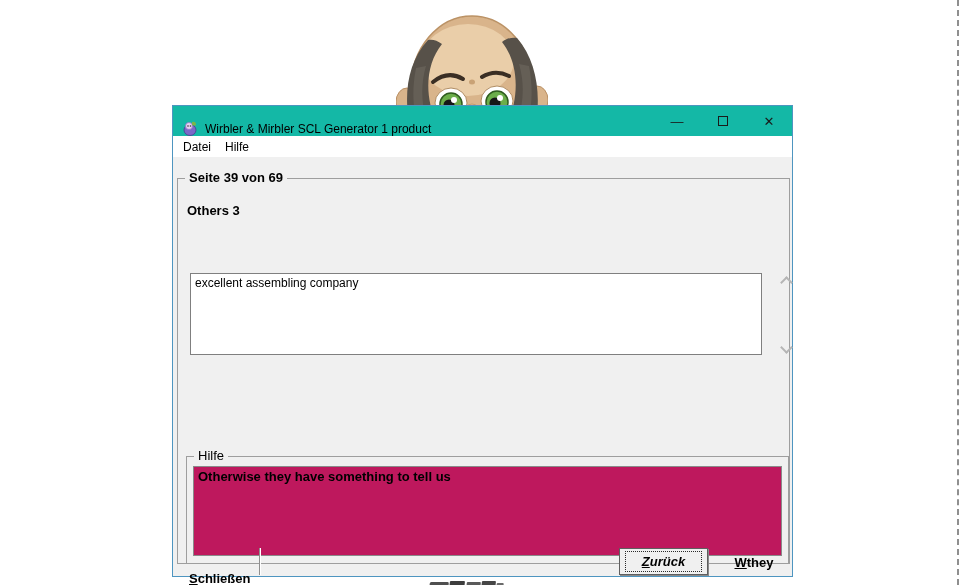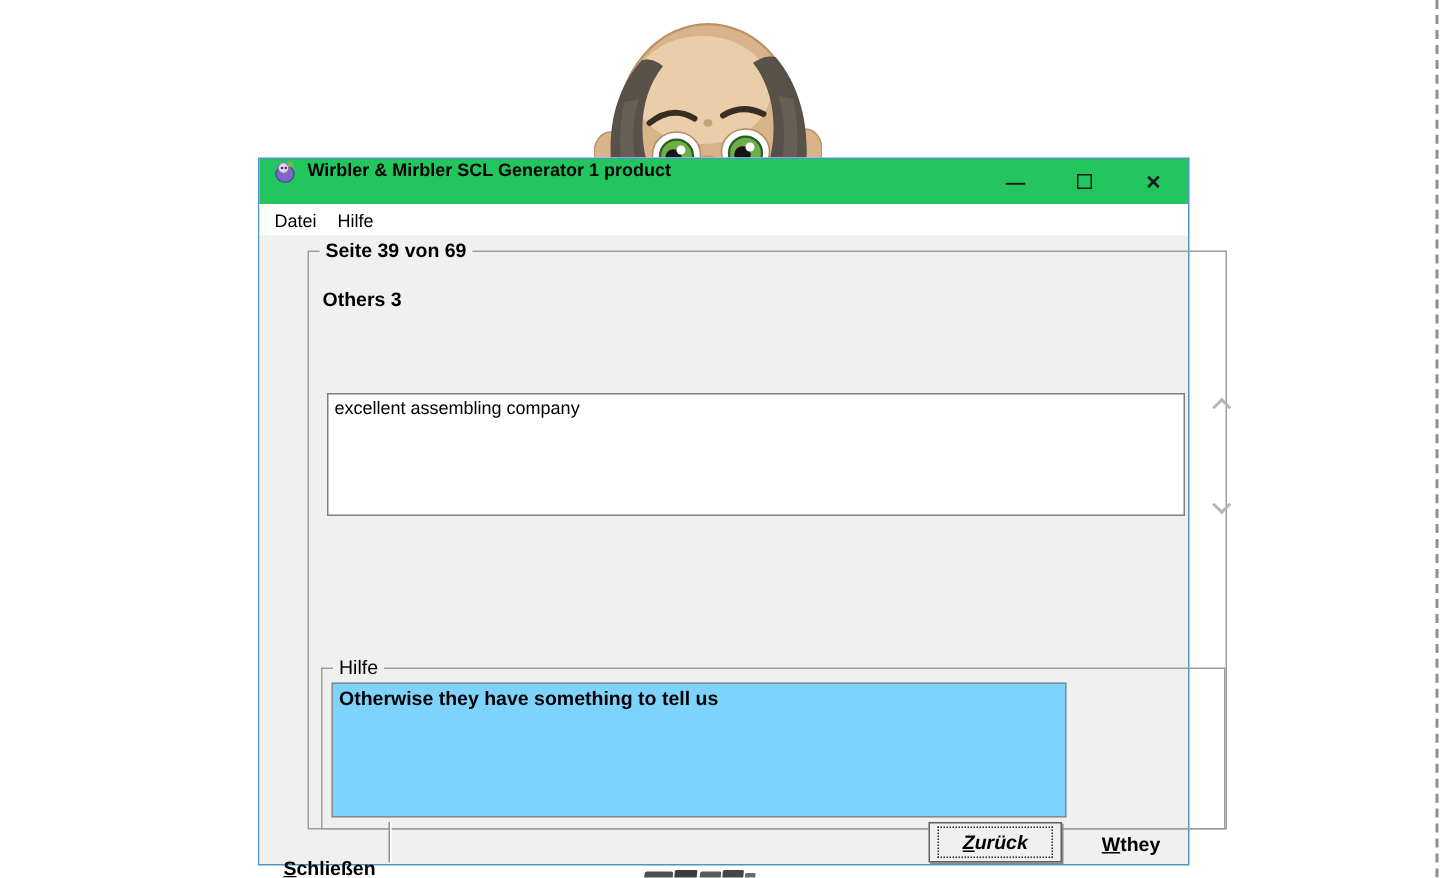--- a/index.html
+++ b/index.html
@@ -11,56 +11,56 @@
   #screen { position:relative; width:963px; height:585px; background:#fff; }
   .right-dashed { left:957px; top:0; height:585px; width:0;
                   border-left:2px dashed #8f8f8f; }
   .head-wrap { left:396px; top:8px; width:152px; height:97px; overflow:hidden; z-index:1; }
   .feet-wrap { left:426px; top:576px; width:78px; height:9px; z-index:1; }
 
   
   .window { left:172px; top:105px; width:621px; height:472px; background:#ffffff;
             border:1px solid #4e95c0; z-index:2; font-size:13px; color:#000; }
 
-  .titlebar { position:absolute; left:0; top:0; right:0; height:30px; background:#22c55e;
-              display:flex; align-items:flex-start; padding-left:9px;font-weight:bold; }
+  .titlebar { position:absolute; left:0; top:0; right:0; height:30px; background:#14b8a6;
+              display:flex; align-items:flex-end; padding-left:9px; }
   .title-icon { width:16px; height:16px; flex:0 0 16px; }
   .title-text { margin-left:7px; font-size:12px; color:#000; }
   .controls { position:absolute; right:0; top:0; height:30px; display:flex; }
   .ctrl { width:46px; height:30px; display:flex; align-items:center; justify-content:center;
           font-size:13px; color:#1a1a1a; cursor:default; }
   .max-box { width:10px; height:10px; border:1px solid #1a1a1a; }
 
   .menubar { position:absolute; left:0; top:30px; right:0; height:21px; background:#fff;
              display:flex; align-items:center; padding-left:3px; font-size:12px; }
   .menu-item { padding:2px 7px; }
 
   .client { position:absolute; left:0; top:51px; right:0; bottom:0; background:#f0f0f0; }
 
   .group { position:absolute; border:1px solid #9e9e9e; }
   .group-label { position:absolute; top:-9px; left:7px; background:#f0f0f0; padding:0 4px;
                  font-size:13px; line-height:15px; }
-  .group-main { left:4px; top:10px; width:613px; height:386px;margin-left:28px; }
+  .group-main { left:4px; top:21px; width:613px; height:386px; }
   .group-main > .group-label { font-weight:bold; }
 
   .question { position:absolute; left:9px; top:24px; font-weight:bold; font-size:13px; }
 
   .answer-box { position:absolute; left:12px; top:94px; width:572px; height:82px;
                 background:#fff; border:1px solid #7f7f7f; font-size:12px;
                 font-family:"Liberation Sans", sans-serif; padding:2px 4px;
                 resize:none; overflow:hidden; outline:none; }
 
   .chev { position:absolute; width:9px; height:9px;
           border-top:2px solid #b5b5b5; border-right:2px solid #b5b5b5; }
   .chev-up   { left:604px; top:99px;  transform:rotate(-45deg); }
   .chev-down { left:604px; top:164px; transform:rotate(135deg); }
 
   .group-help { left:8px; top:277px; width:603px; height:108px; }
-  .help-panel { position:absolute; left:6px; top:9px; width:490px; height:90px;
-                background:#7dd3fc; border:1px solid #8a8a8a; padding:2px 4px;
+  .help-panel { position:absolute; left:6px; top:9px; width:589px; height:90px;
+                background:#be185d; border:1px solid #8a8a8a; padding:2px 4px;
                 font-weight:bold; font-size:13px; color:#000; }
 
   .footer { position:absolute; left:0; right:0; bottom:0; height:29px; }
   .btn { position:absolute; background:transparent; border:none; font-weight:bold;
          font-size:13px; font-family:"Liberation Sans", sans-serif; color:#000;
          cursor:default; }
   .u { text-decoration:underline; }
   .btn-close { left:6px; top:18px; height:26px; padding:0 10px; }
   .sep { position:absolute; left:86px; top:1px; height:27px; width:2px;
          border-left:1px solid #8f8f8f; border-right:1px solid #ffffff; }

